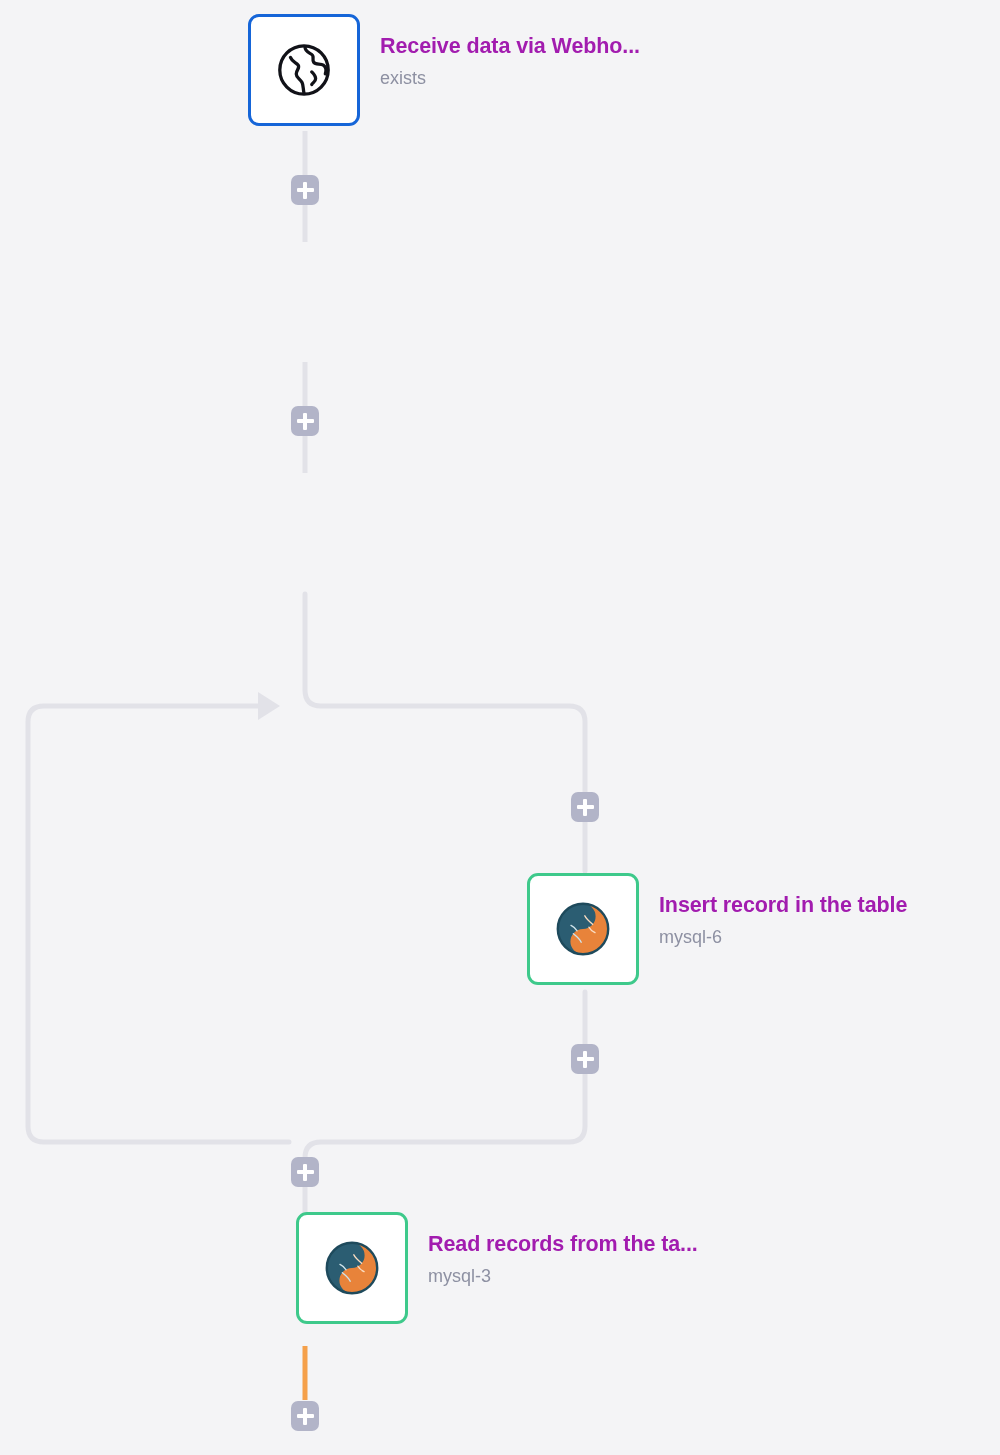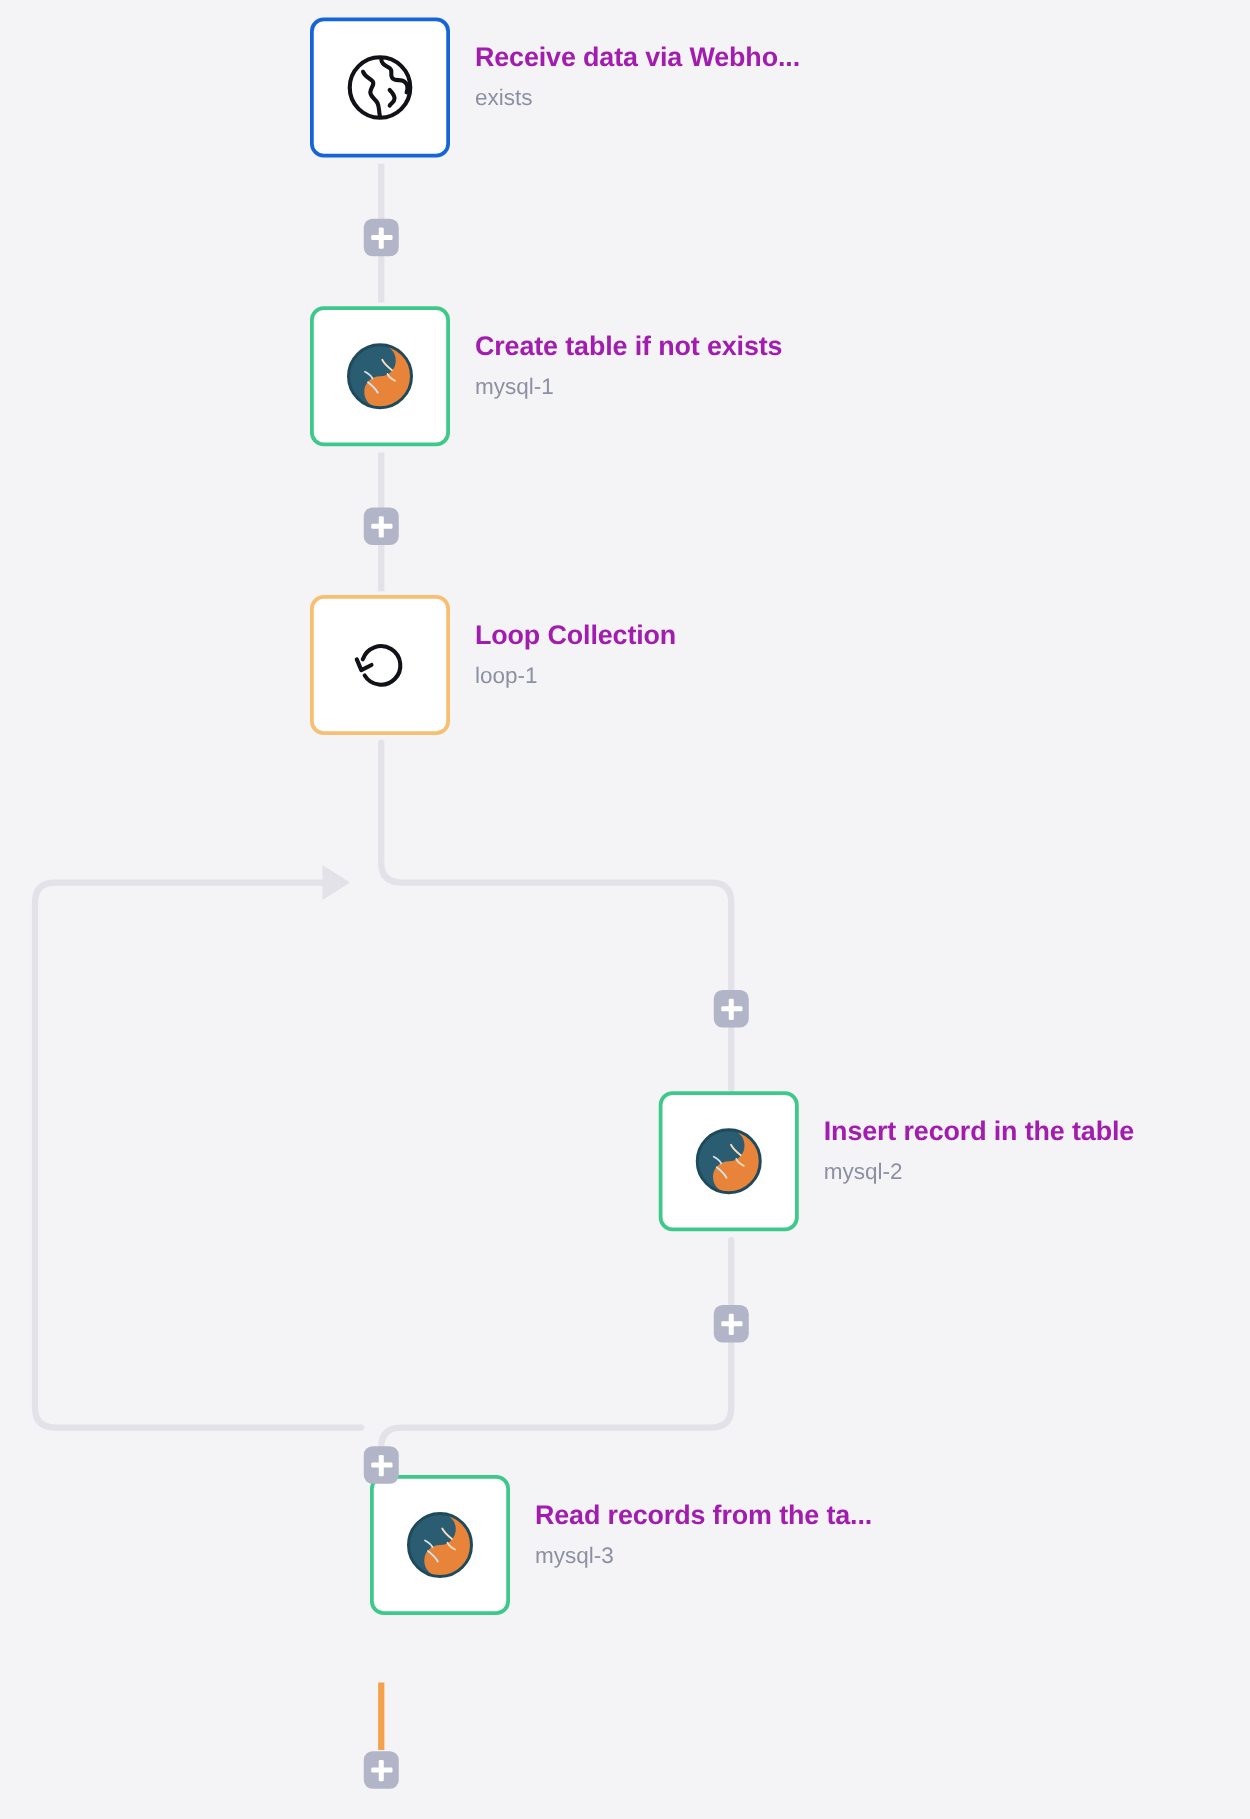--- a/index.html
+++ b/index.html
@@ -129,70 +129,41 @@
                  C55 29 55 33 54 36" fill="none" stroke="#111218" stroke-width="3.4" stroke-linejoin="round" stroke-linecap="round"></path>
         <path d="M40 34 C42 36 44 38 44 41 C44 44 41 45 40 47" fill="none" stroke="#111218" stroke-width="3.4" stroke-linejoin="round" stroke-linecap="round"></path>
       </svg>
     </div>
     <div class="node-text">
       <div class="node-title">Receive data via Webho...</div>
       <div class="node-sub">exists</div>
     </div>
   </div>
 
-  <div class="node" style="left:248px; top:245px;">
-    <div class="node-box green">
-      <svg class="icon-svg" width="60" height="60" viewBox="0 0 100 100">
-        <circle cx="50" cy="50" r="42" fill="#2b5d72"></circle>
-        <path d="M50 8 A42 42 0 0 1 50 92 A21 21 0 0 1 50 50 A21 21 0 0 0 50 8 Z" fill="#e8833a"></path>
-        <circle cx="50" cy="50" r="42" fill="none" stroke="#1e4a5c" stroke-width="4"></circle>
-        <path d="M30 44 C34 46 38 49 40 53" fill="none" stroke="#cfe3ea" stroke-width="2.4" stroke-linecap="round"></path>
-        <path d="M34 58 C39 62 44 66 47 72" fill="none" stroke="#cfe3ea" stroke-width="2.4" stroke-linecap="round"></path>
-        <path d="M70 56 C66 54 62 51 60 47" fill="none" stroke="#fadcc1" stroke-width="2.4" stroke-linecap="round"></path>
-        <path d="M66 42 C61 38 56 34 53 28" fill="none" stroke="#fadcc1" stroke-width="2.4" stroke-linecap="round"></path>
-      </svg>
-    </div>
-    <div class="node-text">
-      <div class="node-title">Create table if not exists</div>
-      <div class="node-sub">mysql-1</div>
-    </div>
-  </div>
-
-  <div class="node" style="left:248px; top:476px;">
-    <div class="node-box orange">
-      <svg class="icon-svg" width="58" height="58" viewBox="0 0 64 64">
-        <path d="M16 32 A17 17 0 1 1 22 45" fill="none" stroke="#111218" stroke-width="3.6" stroke-linecap="round" transform="rotate(18 32 32)"></path>
-        <path d="M11.5 27 L15.5 36.5 L24.5 32" fill="none" stroke="#111218" stroke-width="3.6" stroke-linecap="round" stroke-linejoin="round"></path>
-      </svg>
-    </div>
-    <div class="node-text">
-      <div class="node-title">Loop Collection</div>
-      <div class="node-sub">loop-1</div>
-    </div>
-  </div>
+
 
   <div class="node" style="left:527px; top:873px;">
     <div class="node-box green">
       <svg class="icon-svg" width="60" height="60" viewBox="0 0 100 100">
         <circle cx="50" cy="50" r="42" fill="#2b5d72"></circle>
         <path d="M50 8 A42 42 0 0 1 50 92 A21 21 0 0 1 50 50 A21 21 0 0 0 50 8 Z" fill="#e8833a"></path>
         <circle cx="50" cy="50" r="42" fill="none" stroke="#1e4a5c" stroke-width="4"></circle>
         <path d="M30 44 C34 46 38 49 40 53" fill="none" stroke="#cfe3ea" stroke-width="2.4" stroke-linecap="round"></path>
         <path d="M34 58 C39 62 44 66 47 72" fill="none" stroke="#cfe3ea" stroke-width="2.4" stroke-linecap="round"></path>
         <path d="M70 56 C66 54 62 51 60 47" fill="none" stroke="#fadcc1" stroke-width="2.4" stroke-linecap="round"></path>
         <path d="M66 42 C61 38 56 34 53 28" fill="none" stroke="#fadcc1" stroke-width="2.4" stroke-linecap="round"></path>
       </svg>
     </div>
     <div class="node-text">
       <div class="node-title">Insert record in the table</div>
-      <div class="node-sub">mysql-2</div>
-    </div>
-  </div>
-
-  <div class="node" style="left:248px; top:1180px;padding-left:48px;">
+      <div class="node-sub">mysql-6</div>
+    </div>
+  </div>
+
+  <div class="node" style="left:248px; top:1212px;padding-left:48px;">
     <div class="node-box green">
       <svg class="icon-svg" width="60" height="60" viewBox="0 0 100 100">
         <circle cx="50" cy="50" r="42" fill="#2b5d72"></circle>
         <path d="M50 8 A42 42 0 0 1 50 92 A21 21 0 0 1 50 50 A21 21 0 0 0 50 8 Z" fill="#e8833a"></path>
         <circle cx="50" cy="50" r="42" fill="none" stroke="#1e4a5c" stroke-width="4"></circle>
         <path d="M30 44 C34 46 38 49 40 53" fill="none" stroke="#cfe3ea" stroke-width="2.4" stroke-linecap="round"></path>
         <path d="M34 58 C39 62 44 66 47 72" fill="none" stroke="#cfe3ea" stroke-width="2.4" stroke-linecap="round"></path>
         <path d="M70 56 C66 54 62 51 60 47" fill="none" stroke="#fadcc1" stroke-width="2.4" stroke-linecap="round"></path>
         <path d="M66 42 C61 38 56 34 53 28" fill="none" stroke="#fadcc1" stroke-width="2.4" stroke-linecap="round"></path>
       </svg>

